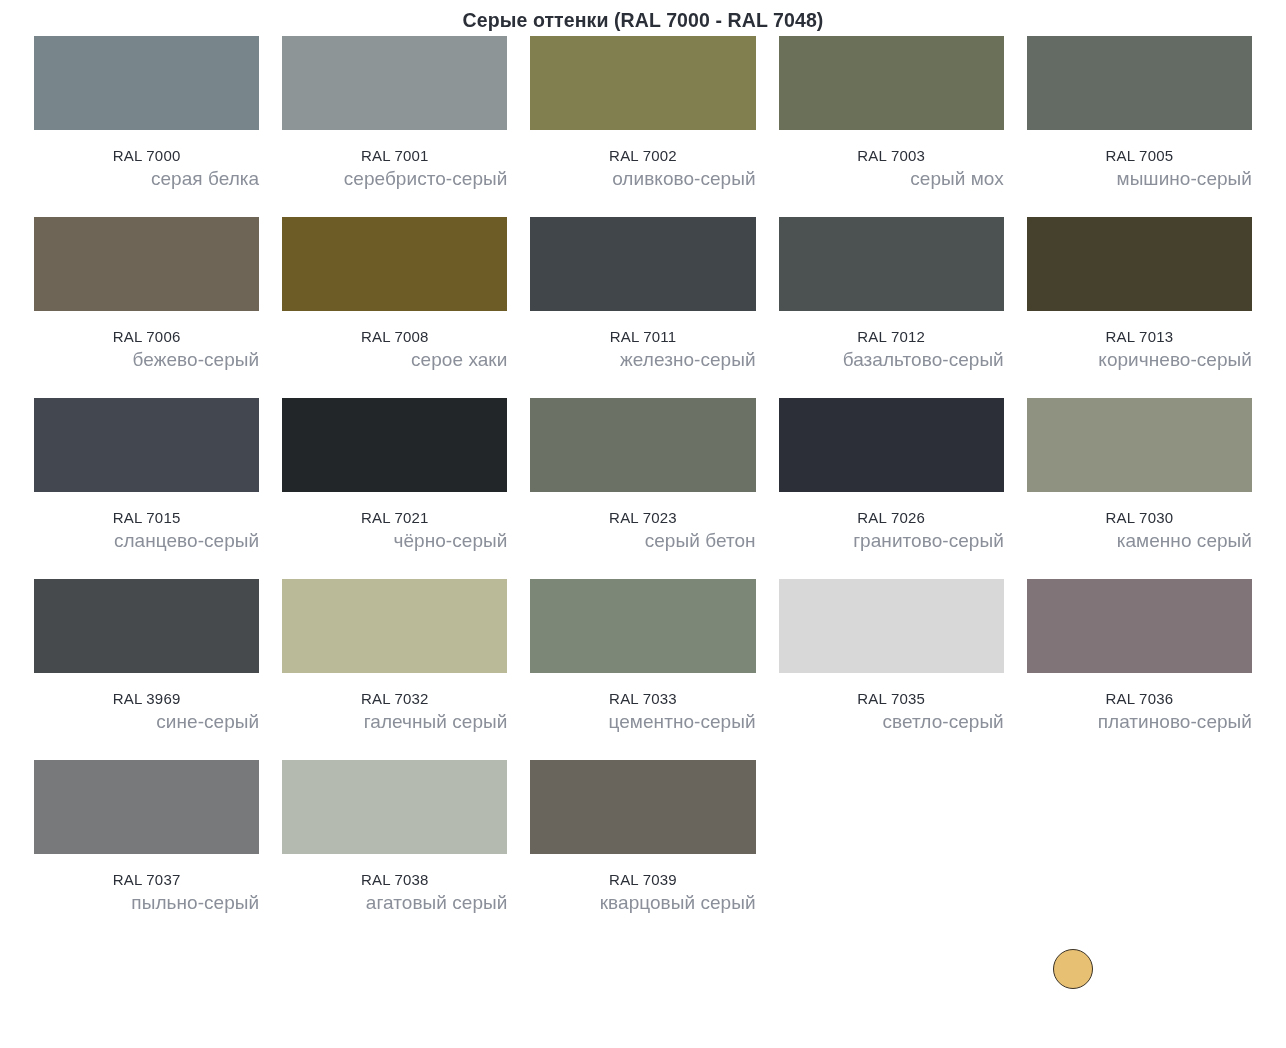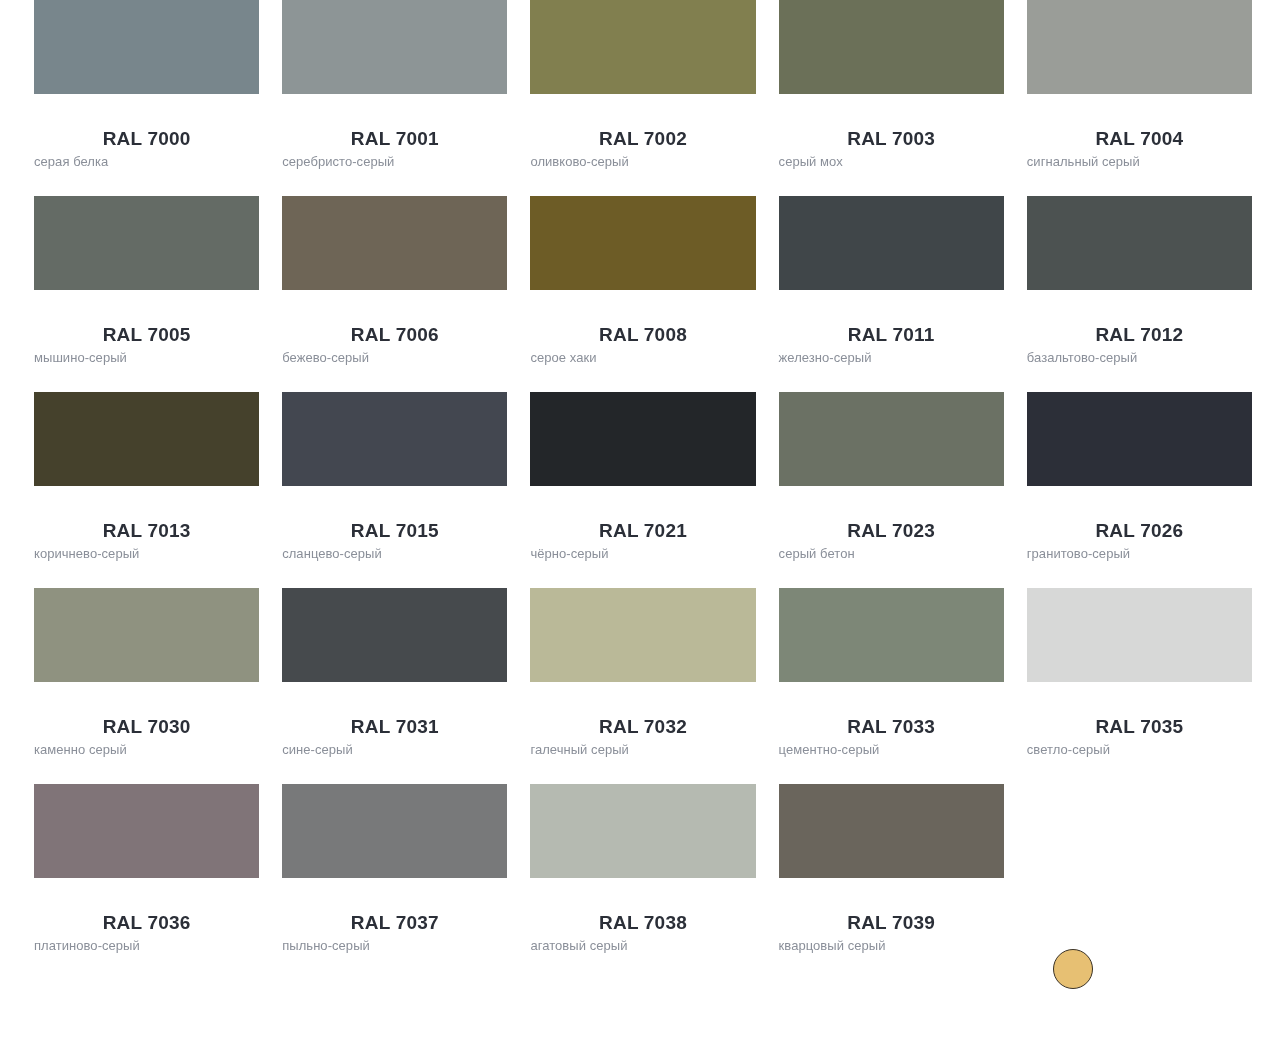--- a/index.html
+++ b/index.html
@@ -37,29 +37,29 @@
   .swatch-cell {
     width: 100%;
   }
   .swatch-chip {
     width: 100%;
     height: 94px;
     display: block;
   }
   .swatch-code {
     text-align: center;
+    font-size: 15px;
+    font-weight: normal;
+    color: #2b2f38;
+    margin-top: 17px;
+    letter-spacing: 0.2px;
+  }
+  .swatch-name {
+    text-align: right;
     font-size: 19px;
-    font-weight: bold;
-    color: #2b2f38;
-    margin-top: 34px;
-    letter-spacing: 0.2px;
-  }
-  .swatch-name {
-    text-align: left;
-    font-size: 13px;
     font-weight: normal;
     color: #8a8f99;
     margin-top: 4px;
     margin-bottom: 27px;
     letter-spacing: 0.05px;
   }
   .cursor-dot {
     position: absolute;
     width: 40px;
     height: 40px;
@@ -67,20 +67,21 @@
     border: 1.5px solid #3a3226;
     background: rgba(226, 178, 84, 0.82);
     pointer-events: none;
   }
 </style>
 </head>
 <body>
 
 <div id="page">
 
+  <div class="page-title">Серые оттенки (RAL 7000 - RAL 7048)</div>
 
   <div class="grid">
       <div class="swatch-cell">
         <div class="swatch-chip" style="background: rgb(120, 134, 140);"></div>
         <div class="swatch-code">RAL 7000</div>
         <div class="swatch-name">серая белка</div>
       </div>
       <div class="swatch-cell">
         <div class="swatch-chip" style="background: rgb(141, 149, 150);"></div>
         <div class="swatch-code">RAL 7001</div>
@@ -90,25 +91,20 @@
         <div class="swatch-chip" style="background: rgb(129, 127, 79);"></div>
         <div class="swatch-code">RAL 7002</div>
         <div class="swatch-name">оливково-серый</div>
       </div>
       <div class="swatch-cell">
         <div class="swatch-chip" style="background: rgb(107, 112, 88);"></div>
         <div class="swatch-code">RAL 7003</div>
         <div class="swatch-name">серый мох</div>
       </div>
       <div class="swatch-cell">
-        <div class="swatch-chip" style="background: rgb(154, 157, 152);"></div>
-        <div class="swatch-code">RAL 7004</div>
-        <div class="swatch-name">сигнальный серый</div>
-      </div>
-      <div class="swatch-cell">
         <div class="swatch-chip" style="background: rgb(100, 107, 101);"></div>
         <div class="swatch-code">RAL 7005</div>
         <div class="swatch-name">мышино-серый</div>
       </div>
       <div class="swatch-cell">
         <div class="swatch-chip" style="background: rgb(110, 101, 86);"></div>
         <div class="swatch-code">RAL 7006</div>
         <div class="swatch-name">бежево-серый</div>
       </div>
       <div class="swatch-cell">
@@ -151,21 +147,21 @@
         <div class="swatch-code">RAL 7026</div>
         <div class="swatch-name">гранитово-серый</div>
       </div>
       <div class="swatch-cell">
         <div class="swatch-chip" style="background: rgb(143, 146, 128);"></div>
         <div class="swatch-code">RAL 7030</div>
         <div class="swatch-name">каменно серый</div>
       </div>
       <div class="swatch-cell">
         <div class="swatch-chip" style="background: rgb(70, 74, 77);"></div>
-        <div class="swatch-code">RAL 7031</div>
+        <div class="swatch-code">RAL 3969</div>
         <div class="swatch-name">сине-серый</div>
       </div>
       <div class="swatch-cell">
         <div class="swatch-chip" style="background: rgb(186, 185, 152);"></div>
         <div class="swatch-code">RAL 7032</div>
         <div class="swatch-name">галечный серый</div>
       </div>
       <div class="swatch-cell">
         <div class="swatch-chip" style="background: rgb(125, 135, 119);"></div>
         <div class="swatch-code">RAL 7033</div>

